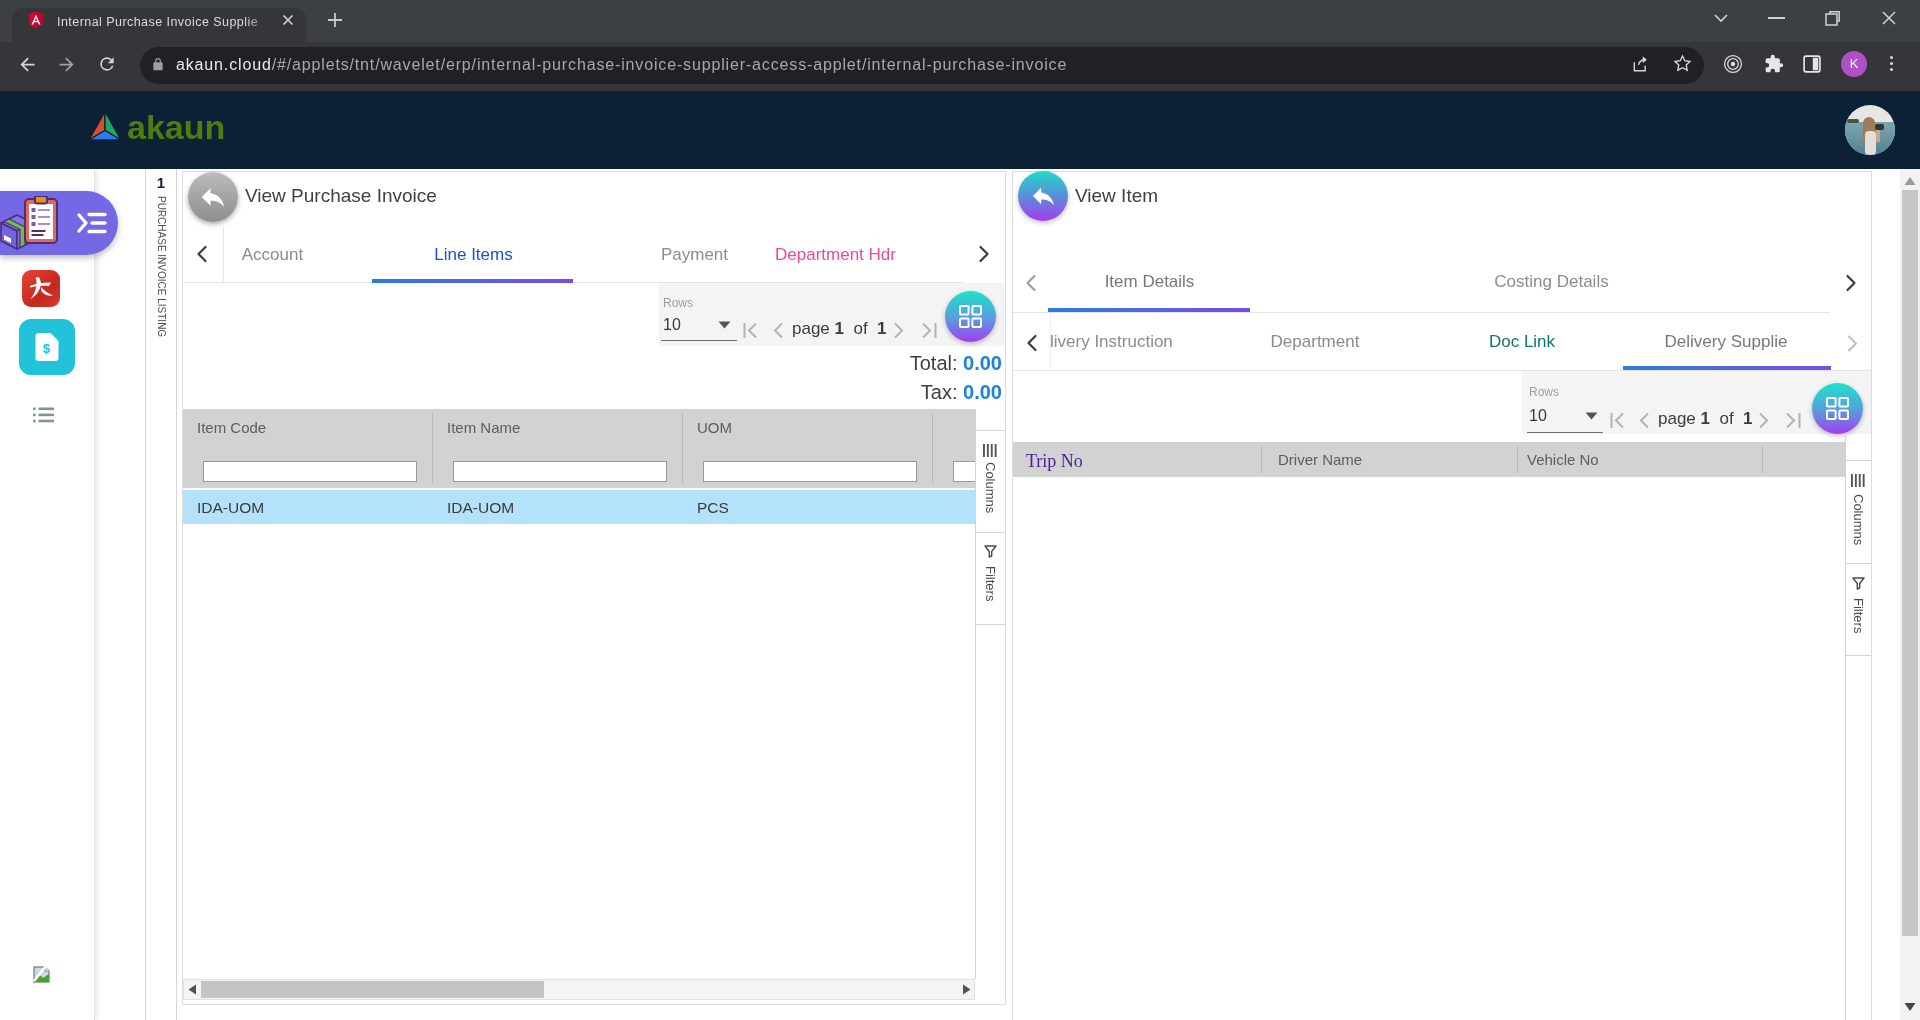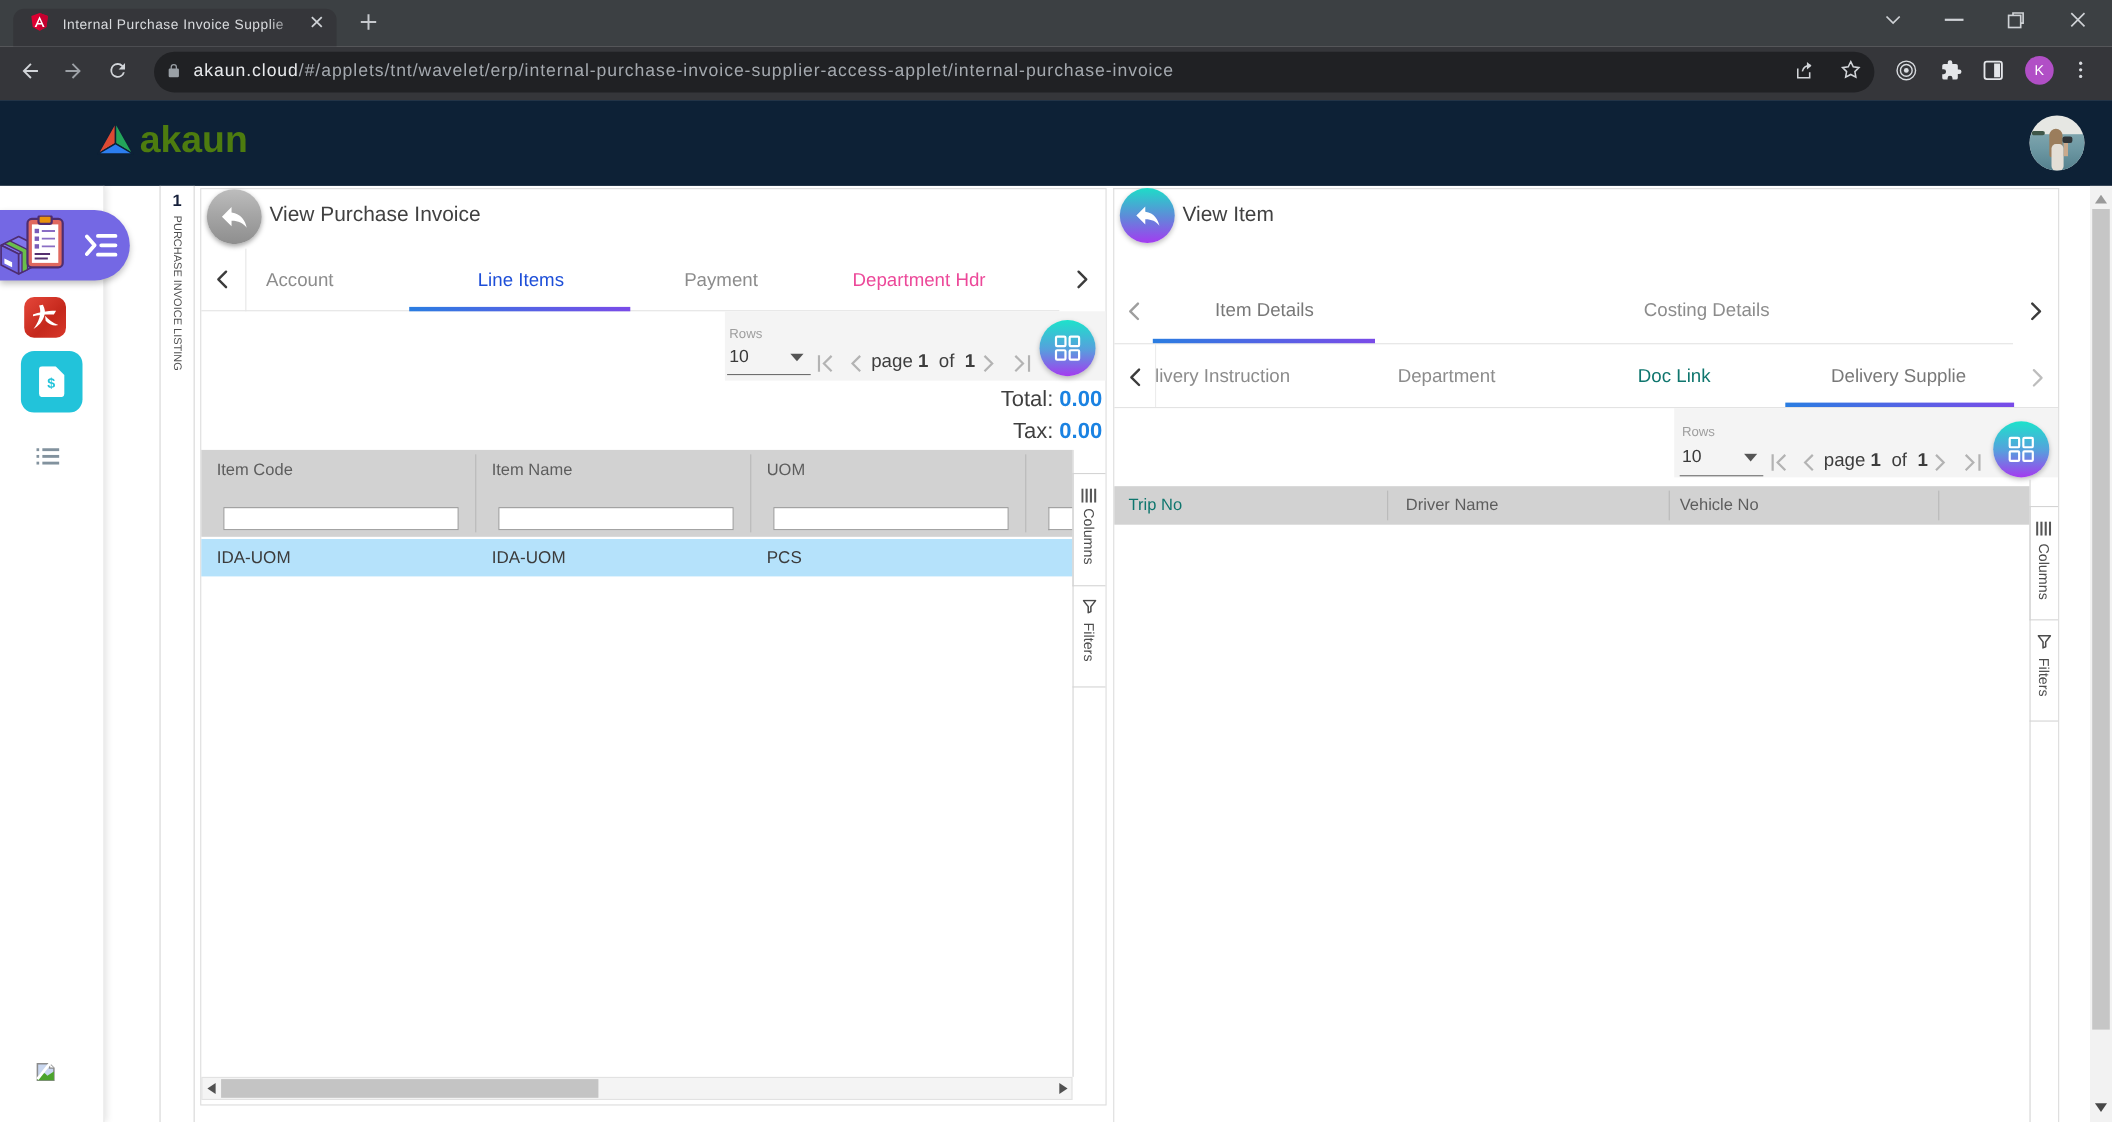--- a/index.html
+++ b/index.html
@@ -189,21 +189,21 @@
       <path d="M10 9V5l-7 7 7 7v-4.1c5 0 8.5 1.6 11 5.1-1-5-4-10-11-11z" fill="#fff"></path>
     </svg>
   <div class="abs" style="left:245px;top:184px;height:24px;line-height:24px;font-size:19px;font-weight:500;color:#414141;">View Purchase Invoice</div>
 
   <svg class="abs" style="left:194px;top:245px;" width="16" height="18" viewBox="0 0 16 18">
       <path d="M11.5 2 L4.5 9 l7 7" fill="none" stroke="#3c3c3c" stroke-width="2.2" stroke-linecap="round" stroke-linejoin="round"></path>
     </svg>
   <div class="abs" style="left:223px;top:226px;width:740px;height:57px;overflow:hidden;">
     <div class="abs" style="left:-51px;top:0;width:201px;height:57px;text-align:center;line-height:57px;font-size:17px;color:#8c8c8c;">Account</div>
     <div class="abs" style="left:150px;top:0;width:201px;height:57px;text-align:center;line-height:57px;font-size:17px;color:#1d4ed8;">Line Items</div>
-    <div class="abs" style="left:332px;top:0;width:201px;height:57px;text-align:center;line-height:57px;font-size:17px;color:#8c8c8c;">Payment</div>
+    <div class="abs" style="left:371px;top:0;width:201px;height:57px;text-align:center;line-height:57px;font-size:17px;color:#8c8c8c;">Payment</div>
     <div class="abs" style="left:552px;top:0;width:201px;height:57px;text-align:left;line-height:57px;font-size:17px;color:#ec4899;">Department Hdr</div>
   </div>
   <svg class="abs" style="left:976px;top:245px;" width="16" height="18" viewBox="0 0 16 18">
       <path d="M4.5 2 l7 7 -7 7" fill="none" stroke="#3c3c3c" stroke-width="2.2" stroke-linecap="round" stroke-linejoin="round"></path>
     </svg>
   <div class="abs" style="left:223px;top:226px;width:1px;height:57px;background:#e6e6e6;"></div>
   <div class="abs" style="left:183px;top:282px;width:780px;height:1px;background:#e3e3e3;"></div>
   <div class="abs" style="left:372px;top:279px;width:201px;height:4px;background:linear-gradient(90deg,#2a7de1,#7a4be8);"></div>
 
   <div class="abs" style="left:659px;top:283px;width:346px;height:63px;background:#f4f4f4;"></div>
@@ -343,21 +343,21 @@
     </svg>
   <div class="abs" style="left:1812px;top:383px;width:51px;height:51px;border-radius:50%;background:linear-gradient(180deg,#1de2cb,#56a0dd 52%,#a43bef);box-shadow:0 2px 5px rgba(0,0,0,0.25);"></div>
   <svg class="abs" style="left:1825px;top:396px;" width="25" height="25" viewBox="0 0 25 25" fill="none" stroke="#fff" stroke-width="2">
     <rect x="2" y="2" width="8.6" height="8.6" rx="1"></rect>
       <rect x="14.4" y="2" width="8.6" height="8.6" rx="1"></rect>
     <rect x="2" y="14.4" width="8.6" height="8.6" rx="1"></rect>
       <rect x="14.4" y="14.4" width="8.6" height="8.6" rx="1"></rect>
   </svg>
 
   <div class="abs" style="left:1013px;top:442px;width:832px;height:35px;background:#d2d2d2;"></div>
-  <div class="abs" style="left:1026px;top:451px;font-size:15px;color:#0f766e;">Trip No</div>
+  <div class="abs" style="left:1026px;top:451px;font-size:18px;color:#4c1d95;font-family:Liberation Serif, serif;">Trip No</div>
   <div class="abs" style="left:1278px;top:451px;font-size:15px;color:#5d5d5d;">Driver Name</div>
   <div class="abs" style="left:1527px;top:451px;font-size:15px;color:#5d5d5d;">Vehicle No</div>
   <div class="abs" style="left:1261px;top:446px;width:1px;height:27px;background:#b9b9b9;"></div>
   <div class="abs" style="left:1517px;top:446px;width:1px;height:27px;background:#b9b9b9;"></div>
   <div class="abs" style="left:1762px;top:446px;width:1px;height:27px;background:#b9b9b9;"></div>
 
   <div class="abs" style="left:1845px;top:436px;width:26px;height:584px;border-left:1px solid #d4d4d4;"></div>
   <div class="abs" style="left:1845px;top:460px;width:26px;height:104px;border:1px solid #d4d4d4;border-right:none;"></div>
   <svg class="abs" style="left:1851px;top:474px;" width="14" height="13" viewBox="0 0 14 13" fill="#565656">
     <rect x="0" y="0" width="1.9" height="13"></rect>

